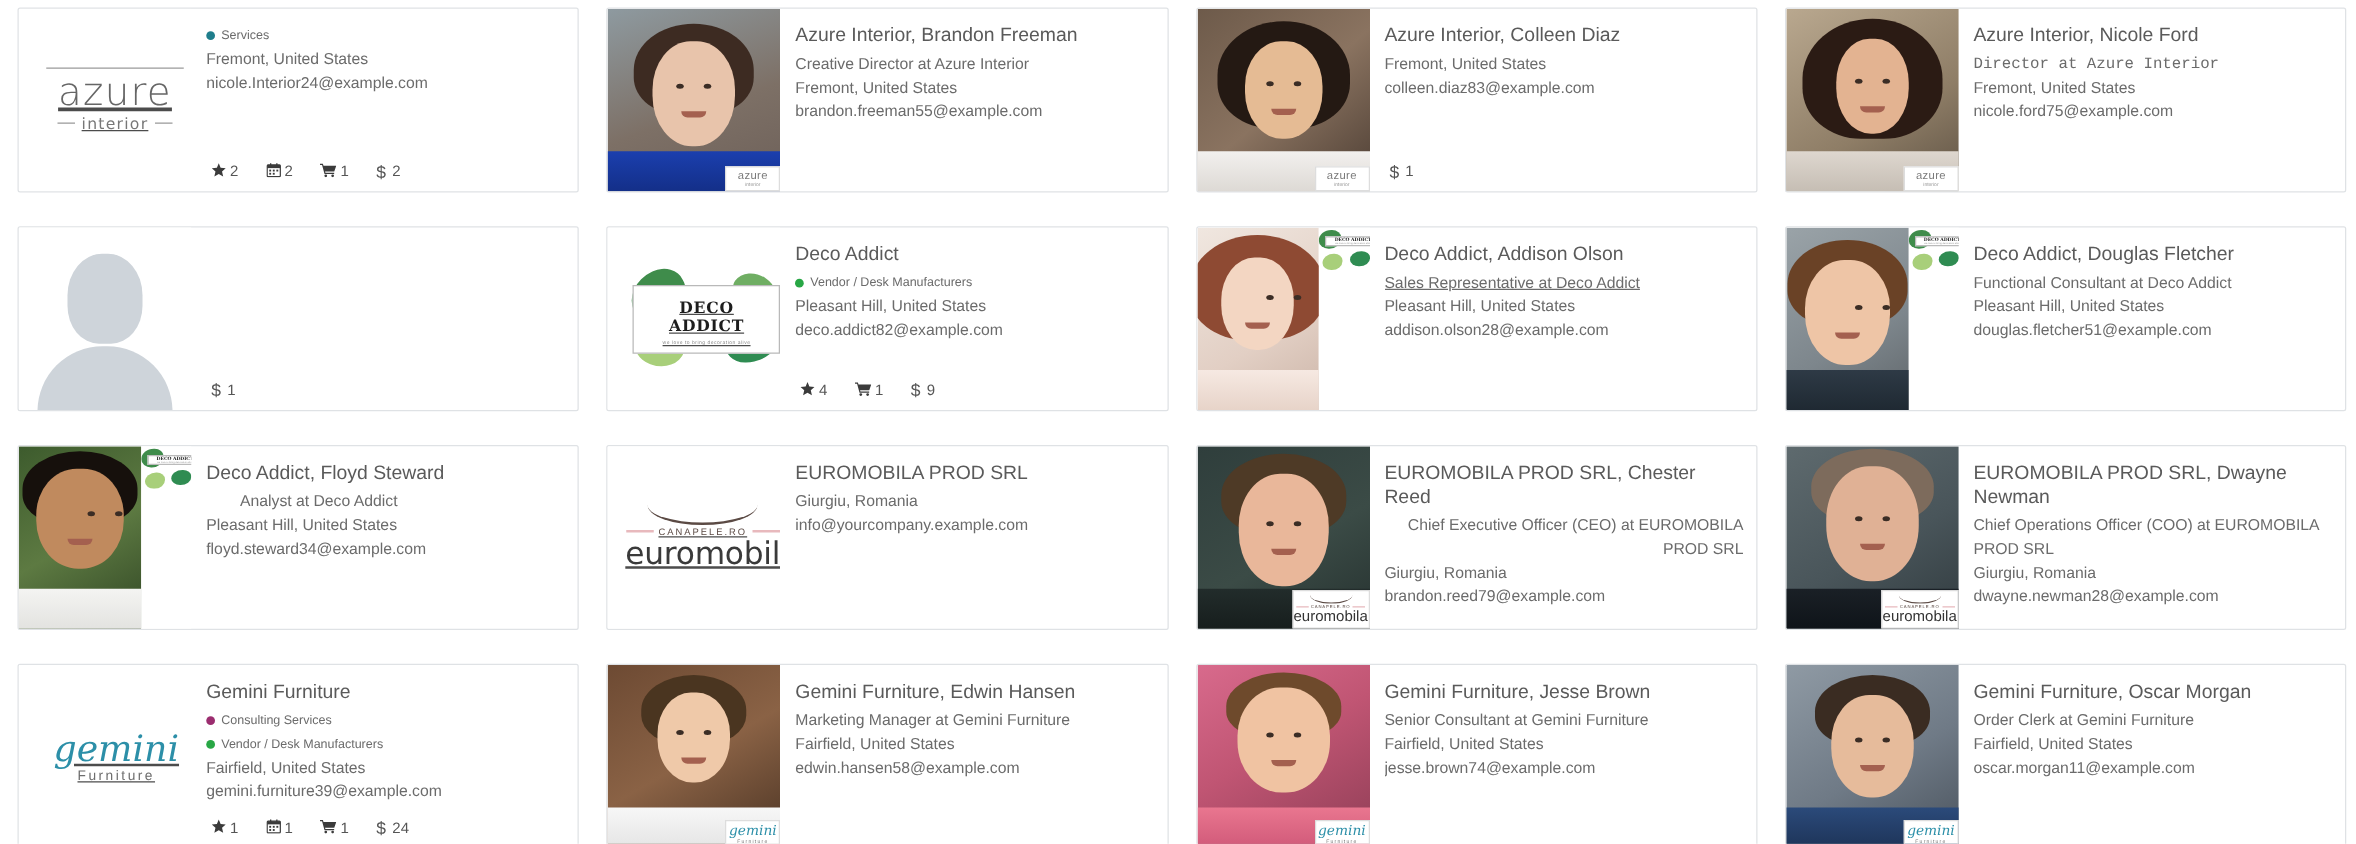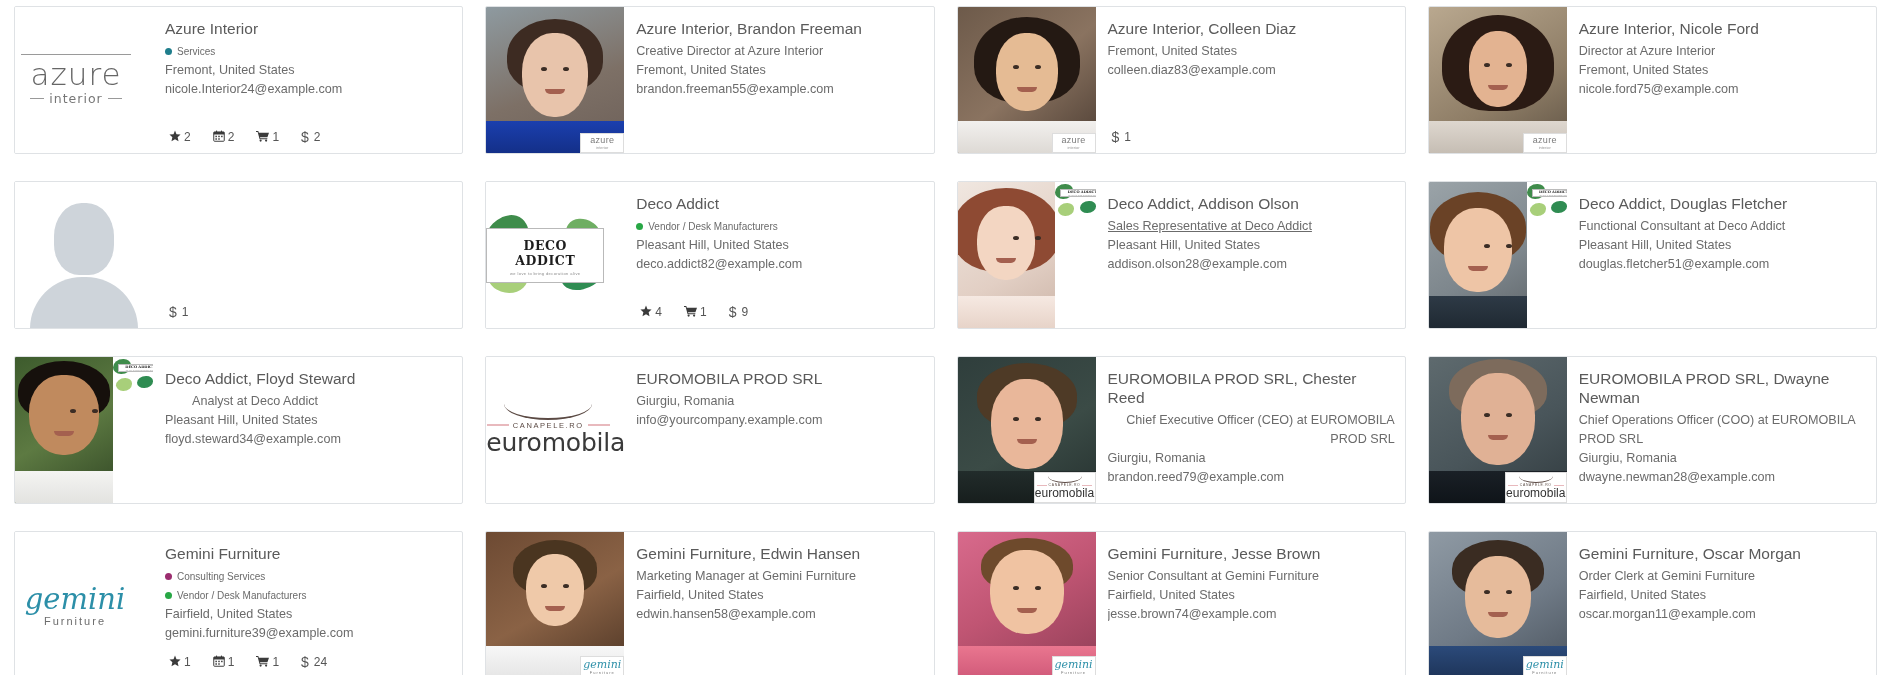--- a/index.html
+++ b/index.html
@@ -31,24 +31,25 @@
     overflow: hidden;
     position: relative;
     height: 148px;
   }
 
   .card-img {
     width: 138px;
     min-width: 138px;
     display: flex;
     align-items: center;
-    justify-content: flex-start;
+    justify-content: flex-end;
     position: relative;
     overflow: hidden;
     background: #fff;
+    text-decoration: underline;
   }
   .card-img.photo { align-items: flex-start; }
 
   .card-body {
     flex: 1;
     padding: 12px 10px 8px 12px;
     display: flex;
     flex-direction: column;
     min-width: 0;
     overflow: hidden;
@@ -216,21 +217,20 @@
 <div id="grid">
     <div class="card">
       <div class="card-img">
         <div class="logo-azure">
           <div class="rule"></div>
           <div class="word">azure</div>
           <div class="sub">interior</div>
         </div>
       </div>
       <div class="card-body">
-        <div class="c-title">Azure Interior</div>
         <div class="c-tag">
           <span class="dot" style="background: rgb(31, 126, 140);"></span>
           <span>Services</span>
         </div>
         <div class="c-line">Fremont, United States</div>
         <div class="c-line">nicole.Interior24@example.com</div>
         <div class="stats">
           <span class="stat">
             <span class="ic"><svg width="12" height="12" viewBox="0 0 16 16">
                 <path fill="#3b3b3b" d="M8 12.2 3.3 15l1.2-5.3L.6 6.1l5.4-.5L8 .7l2 4.9 5.4.5-3.9 3.6 1.2 5.3z"></path>
@@ -328,21 +328,21 @@
           <div class="eye" style="left: 77px; top: 56px;"></div>
           <div class="mouth" style="top: 78px;"></div>
         </div>
         <div class="badge azure">
           <div class="w">azure</div>
           <div class="s">interior</div>
         </div>
       </div>
       <div class="card-body">
         <div class="c-title">Azure Interior, Nicole Ford</div>
-        <div class="c-line" style="white-space: normal;">Director at Azure Interior</div>
+        <div class="c-line" style="white-space: normal; font-family: Liberation Mono, monospace;">Director at Azure Interior</div>
         <div class="c-line">Fremont, United States</div>
         <div class="c-line">nicole.ford75@example.com</div>
       </div>
     </div>
     <div class="card">
       <div class="card-img">
         <div class="avatar-ph">
           <div class="head"></div>
           <div class="body"></div>
         </div>

